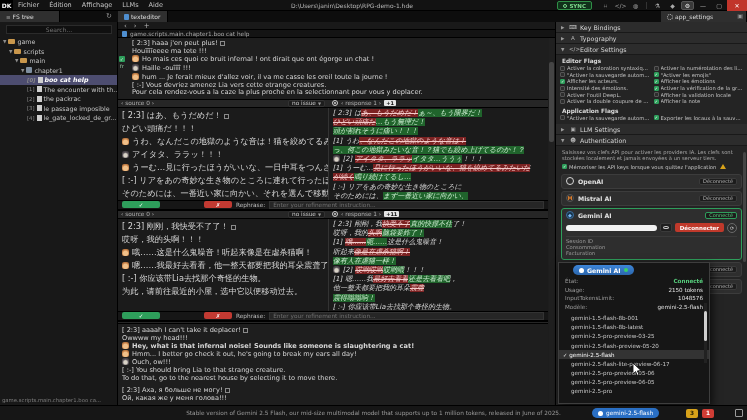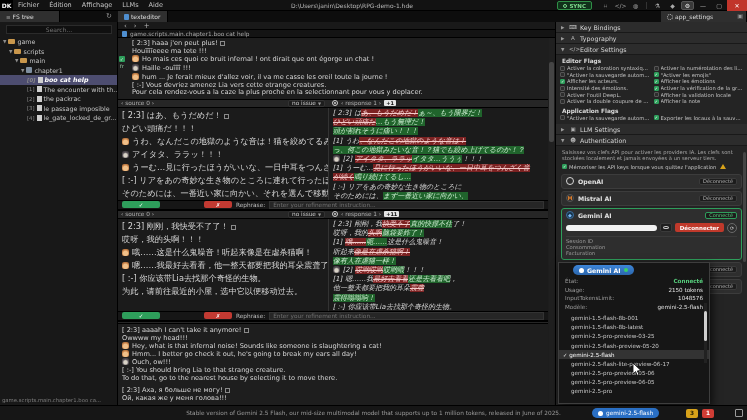--- a/index.html
+++ b/index.html
@@ -339,21 +339,21 @@
           <div class="line"><span>そのためには、一番近い家に向かい、それを選んで移動してください。</span></div>
         </div>
         <div class="pane-div"></div>
         <div class="pane resp">
           <div class="line"><span>[ 2:3] は</span><span class="sd">あ、もうだめだ！</span><span class="si">ぁ～、もう限界だ！</span></div>
           <div class="line"><span class="sd">ひどい頭痛だ</span><span class="si">…もう無理だ！</span></div>
           <div class="line"><span class="si">頭が割れそうに痛い！！！</span></div>
           <div class="line"><span>[1] うわ</span><span class="sd">、なんだこの地獄のような音は！</span></div>
           <div class="line"><span class="si">っ、何この地獄みたいな音！？猫でも絞め上げてるのか！？</span></div>
           <div class="line"><span class="av cat"></span><span>[2] </span><span class="sd">アイタタ、ララッ</span><span class="si">イタタ…ううぅ</span><span>！！！</span></div>
-          <div class="line"><span>[1] うーむ…</span><span class="sd">見に行ったほうがいいな、一日中耳をつんざく音</span></div>
+          <div class="line"><span>[1] うーむ…</span><span class="sd">見に行ったほうがいいな、猫を絞めてるみたいだ</span></div>
           <div class="line"><span class="sd">が続く</span><span class="si">鳴り続けてるし…</span></div>
           <div class="line"><span>[ :-] リアをあの奇妙な生き物のところに</span></div>
           <div class="line"><span>そのためには、</span><span class="si">まず一番近い家に向かい、</span></div>
         </div>
       </div>
       <div class="action-row">
         <div class="btn-ok">✓</div>
         <div class="btn-no">✗</div>
         <span class="reph-label">Rephrase:</span>
         <input class="reph-input" placeholder="Enter your refinement instruction..." style="">
@@ -397,23 +397,23 @@
         </div>
       </div>
       <div class="action-row">
         <div class="btn-ok">✓</div>
         <div class="btn-no">✗</div>
         <span class="reph-label">Rephrase:</span>
         <input class="reph-input" placeholder="Enter your refinement instruction..." style="">
       </div>
       <div class="sect-sep"></div>
       <div class="src-block">
-        <div class="line" style="line-height: 8px;"><span>[ 2:3] aaaah I can't take it anymore!</span><span class="ebox"></span></div>
+        <div class="line" style="line-height: 8px;"><span>[ 2:3] aaaah I can't take it deplacer!</span><span class="ebox"></span></div>
         <div class="line" style="line-height: 8px;"><span>Owwww my head!!!</span></div>
-        <div class="line" style="line-height: 8px;"><span class="av hamster"></span><span>Hey, what is that infernal noise! Sounds like someone is slaughtering a cat!</span></div>
+        <div class="line" style="line-height: 8px; font-weight: bold;"><span class="av hamster"></span><span>Hey, what is that infernal noise! Sounds like someone is slaughtering a cat!</span></div>
         <div class="line" style="line-height: 8px;"><span class="av hamster"></span><span>Hmm... I better go check it out, he's going to break my ears all day!</span></div>
         <div class="line" style="line-height: 8px;"><span class="av cat"></span><span>Ouch, ow!!!</span></div>
         <div class="line" style="line-height: 8px;"><span>[ :-] You should bring Lia to that strange creature.</span></div>
         <div class="line" style="line-height: 8px;"><span>To do that, go to the nearest house by selecting it to move there.</span></div>
       </div>
       <div class="src-block">
         <div class="line" style="line-height: 8px;"><span>[ 2:3] Аха, я больше не могу!</span><span class="ebox"></span></div>
         <div class="line" style="line-height: 8px;"><span>Ой, какая же у меня голова!!!</span></div>
       </div>
     </div>

